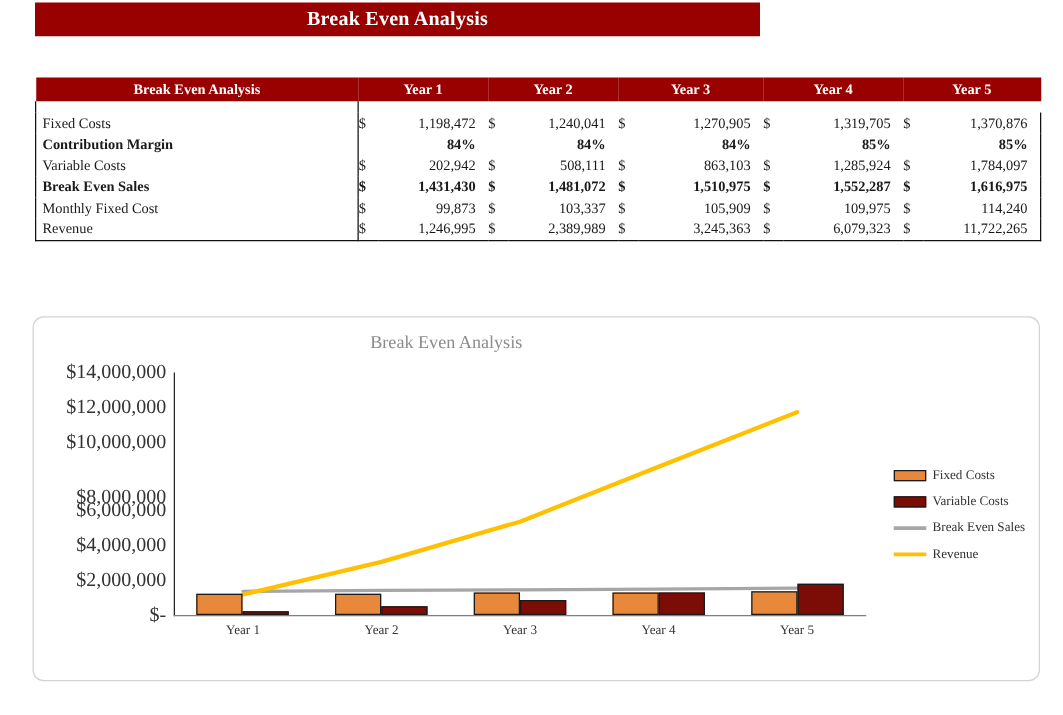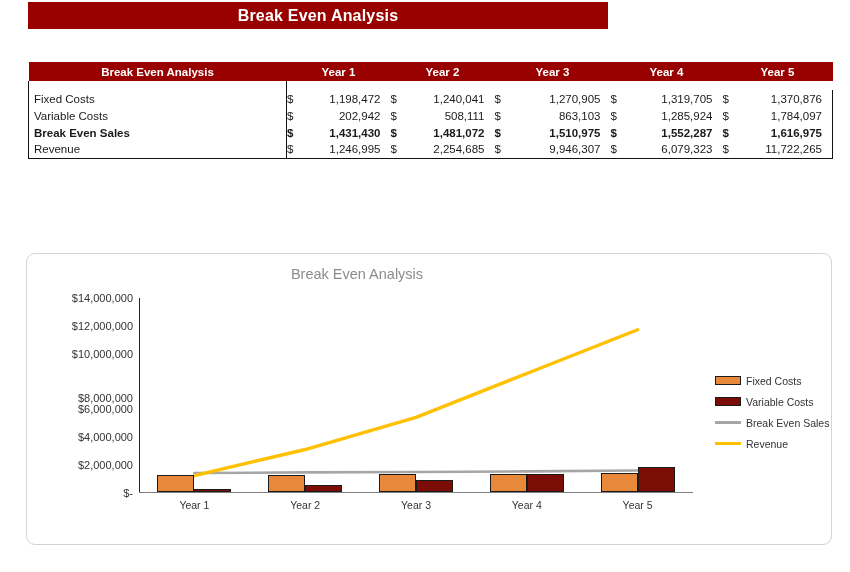--- a/index.html
+++ b/index.html
@@ -3,21 +3,21 @@
 <meta charset="utf-8">
 <style>
   * { box-sizing: border-box; }
   html, body {
     margin: 0; padding: 0;
     width: 850px; height: 572px;
     background: #ffffff;
     font-family: "Liberation Sans", sans-serif;
     overflow: hidden;
   }
-  #root { position: relative; width: 740px; height: 572px; background:#fff; }
+  #root { position: relative; width: 740px; height: 572px; background:#fff;font-family:Liberation Serif, serif; }
 
   
   .banner {
     position: absolute;
     left: 28px; top: 2px;
     width: 580px; height: 27px;
     background: #990000;
     color: #ffffff;
     font-size: 16px;
     font-weight: bold;
@@ -86,21 +86,21 @@
     left: 112px; top: 44px;
     width: 554px; height: 195px;
   }
   .axis-y { position:absolute; left:0; top:0; width:1px; height:195px; background:#262626; }
   .axis-x { position:absolute; left:0; bottom:0; width:554px; height:1px; background:#7f7f7f; }
   .ytick {
     position: absolute;
     right: 100%;
     margin-right: 6px;
     transform: translateY(-50%);
-    font-size: 11px;
+    font-size: 16px;
     color: #333;
     white-space: nowrap;
   }
   .xtick {
     position: absolute;
     top: 201px;
     transform: translateX(-50%);
     font-size: 10.5px;
     color: #333;
     white-space: nowrap;
@@ -178,20 +178,33 @@
             <td class="c-cur mid">$</td>
             <td class="c-val mid">1,240,041</td>
             <td class="c-cur mid">$</td>
             <td class="c-val mid">1,270,905</td>
             <td class="c-cur mid">$</td>
             <td class="c-val mid">1,319,705</td>
             <td class="c-cur mid">$</td>
             <td class="c-val mid" style="border-right: 1px solid rgb(17, 17, 17);">1,370,876</td>
           </tr>
           <tr>
+            <td class="c-label bold" style="border-left: 1px solid rgb(17, 17, 17);">Contribution Margin</td>
+            <td class="c-cur mid bold"></td>
+            <td class="c-val mid bold">84%</td>
+            <td class="c-cur mid bold"></td>
+            <td class="c-val mid bold">84%</td>
+            <td class="c-cur mid bold"></td>
+            <td class="c-val mid bold">84%</td>
+            <td class="c-cur mid bold"></td>
+            <td class="c-val mid bold">85%</td>
+            <td class="c-cur mid bold"></td>
+            <td class="c-val mid bold" style="border-right: 1px solid rgb(17, 17, 17);">85%</td>
+          </tr>
+          <tr>
             <td class="c-label" style="border-left: 1px solid rgb(17, 17, 17);">Variable Costs</td>
             <td class="c-cur mid">$</td>
             <td class="c-val mid">202,942</td>
             <td class="c-cur mid">$</td>
             <td class="c-val mid">508,111</td>
             <td class="c-cur mid">$</td>
             <td class="c-val mid">863,103</td>
             <td class="c-cur mid">$</td>
             <td class="c-val mid">1,285,924</td>
             <td class="c-cur mid">$</td>
@@ -202,29 +215,42 @@
             <td class="c-cur mid bold">$</td>
             <td class="c-val mid bold">1,431,430</td>
             <td class="c-cur mid bold">$</td>
             <td class="c-val mid bold">1,481,072</td>
             <td class="c-cur mid bold">$</td>
             <td class="c-val mid bold">1,510,975</td>
             <td class="c-cur mid bold">$</td>
             <td class="c-val mid bold">1,552,287</td>
             <td class="c-cur mid bold">$</td>
             <td class="c-val mid bold" style="border-right: 1px solid rgb(17, 17, 17);">1,616,975</td>
+          </tr>
+          <tr>
+            <td class="c-label" style="border-left: 1px solid rgb(17, 17, 17);">Monthly Fixed Cost</td>
+            <td class="c-cur mid">$</td>
+            <td class="c-val mid">99,873</td>
+            <td class="c-cur mid">$</td>
+            <td class="c-val mid">103,337</td>
+            <td class="c-cur mid">$</td>
+            <td class="c-val mid">105,909</td>
+            <td class="c-cur mid">$</td>
+            <td class="c-val mid">109,975</td>
+            <td class="c-cur mid">$</td>
+            <td class="c-val mid" style="border-right: 1px solid rgb(17, 17, 17);">114,240</td>
           </tr>
           <tr class="last">
             <td class="c-label" style="border-left: 1px solid rgb(17, 17, 17);">Revenue</td>
             <td class="c-cur mid">$</td>
             <td class="c-val mid">1,246,995</td>
             <td class="c-cur mid">$</td>
-            <td class="c-val mid">2,254,685</td>
-            <td class="c-cur mid">$</td>
-            <td class="c-val mid">9,946,307</td>
+            <td class="c-val mid">2,389,989</td>
+            <td class="c-cur mid">$</td>
+            <td class="c-val mid">3,245,363</td>
             <td class="c-cur mid">$</td>
             <td class="c-val mid">6,079,323</td>
             <td class="c-cur mid">$</td>
             <td class="c-val mid" style="border-right: 1px solid rgb(17, 17, 17);">11,722,265</td>
           </tr>
         </tbody>
     </table>
   </div>
 
   <div class="chart-card">

